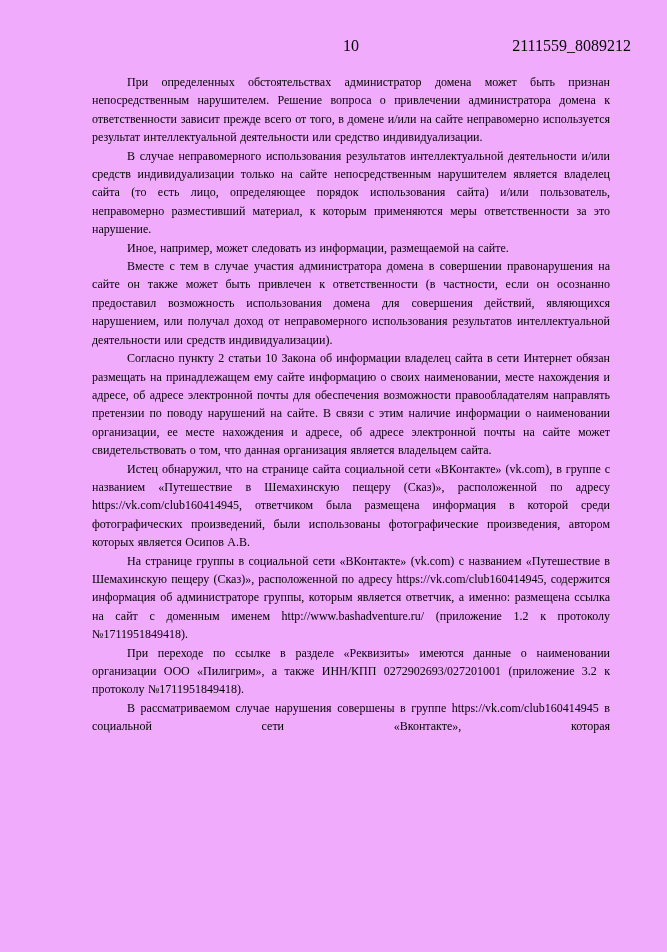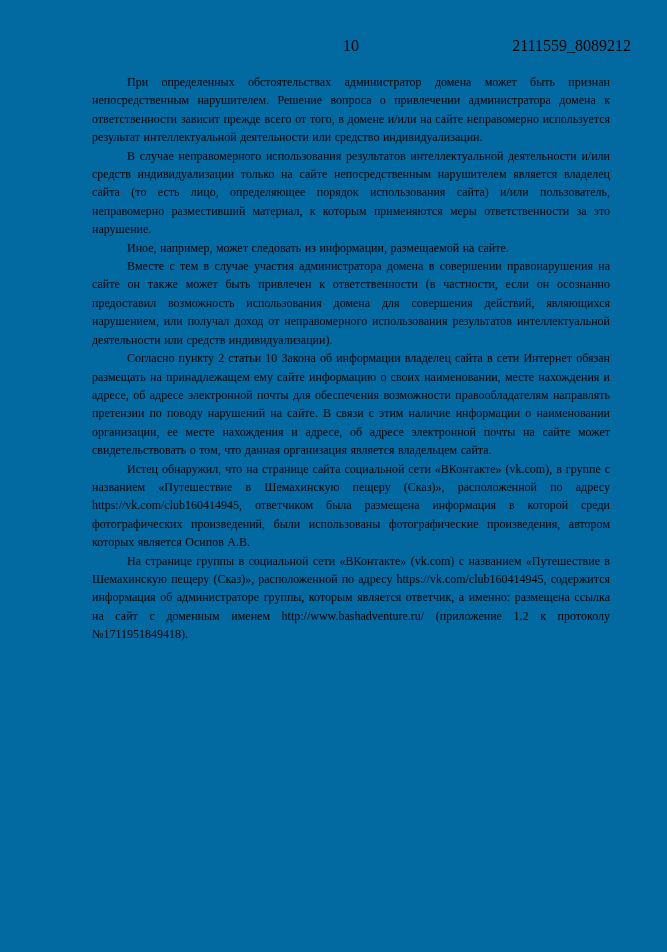--- a/index.html
+++ b/index.html
@@ -3,21 +3,21 @@
   <meta charset="utf-8">
   <style>
     * { margin: 0; padding: 0; box-sizing: border-box; }
     html, body {
       background: #ffffff;
     }
     .page {
       position: relative;
       width: 667px;
       height: 952px;
-      background: #0369a1;
+      background: #f0abfc;
       color: #000000;
       font-family: "Liberation Serif", "DejaVu Serif", serif;
       overflow: hidden;
     }
     .header {
       position: absolute;
       top: 37px;
       left: 92px;
       width: 551px;
       height: 20px;
@@ -65,15 +65,17 @@
   </div>
 
   <div class="content">
     <p>При определенных обстоятельствах администратор домена может быть признан непосредственным нарушителем. Решение вопроса о привлечении администратора домена к ответственности зависит прежде всего от того, в домене и/или на сайте неправомерно используется результат интеллектуальной деятельности или средство индивидуализации.</p>
     <p>В случае неправомерного использования результатов интеллектуальной деятельности и/или средств индивидуализации только на сайте непосредственным нарушителем является владелец сайта (то есть лицо, определяющее порядок использования сайта) и/или пользователь, неправомерно разместивший материал, к которым применяются меры ответственности за это нарушение.</p>
     <p>Иное, например, может следовать из информации, размещаемой на сайте.</p>
     <p>Вместе с тем в случае участия администратора домена в совершении правонарушения на сайте он также может быть привлечен к ответственности (в частности, если он осознанно предоставил возможность использования домена для совершения действий, являющихся нарушением, или получал доход от неправомерного использования результатов интеллектуальной деятельности или средств индивидуализации).</p>
     <p>Согласно пункту 2 статьи 10 Закона об информации владелец сайта в сети Интернет обязан размещать на принадлежащем ему сайте информацию о своих наименовании, месте нахождения и адресе, об адресе электронной почты для обеспечения возможности правообладателям направлять претензии по поводу нарушений на сайте. В связи с этим наличие информации о наименовании организации, ее месте нахождения и адресе, об адресе электронной почты на сайте может свидетельствовать о том, что данная организация является владельцем сайта.</p>
     <p>Истец обнаружил, что на странице сайта социальной сети «ВКонтакте» (vk.com), в группе с названием «Путешествие в Шемахинскую пещеру (Сказ)», расположенной по адресу https://vk.com/club160414945, ответчиком была размещена информация в которой среди фотографических произведений, были использованы фотографические произведения, автором которых является Осипов А.В.</p>
     <p>На странице группы в социальной сети «ВКонтакте» (vk.com) с названием «Путешествие в Шемахинскую пещеру (Сказ)», расположенной по адресу https://vk.com/club160414945, содержится информация об администраторе группы, которым является ответчик, а именно: размещена ссылка на сайт с доменным именем http://www.bashadventure.ru/ (приложение 1.2 к протоколу №1711951849418).</p>
+    <p>При переходе по ссылке в разделе «Реквизиты» имеются данные о наименовании организации ООО «Пилигрим», а также ИНН/КПП 0272902693/027201001 (приложение 3.2 к протоколу №1711951849418).</p>
+    <p class="continues">В рассматриваемом случае нарушения совершены в группе https://vk.com/club160414945 в социальной сети «Вконтакте», которая</p>
   </div>
 
 </div>
 
 </body></html>

